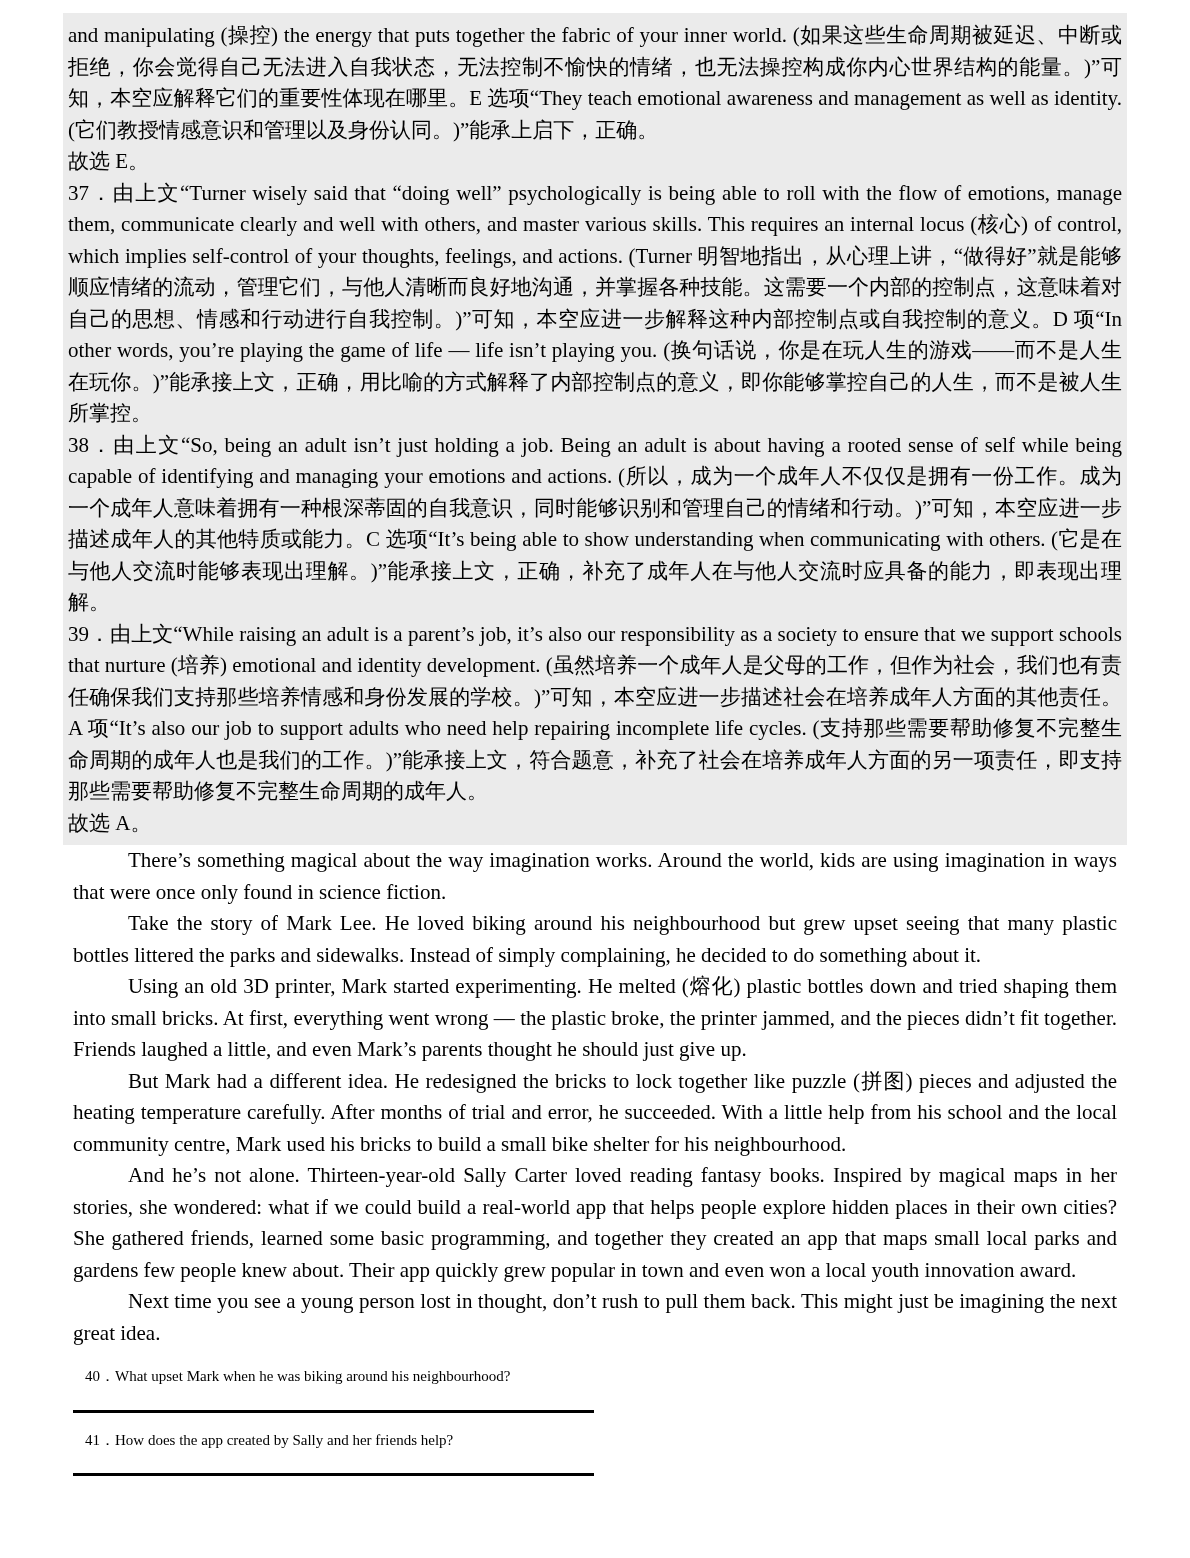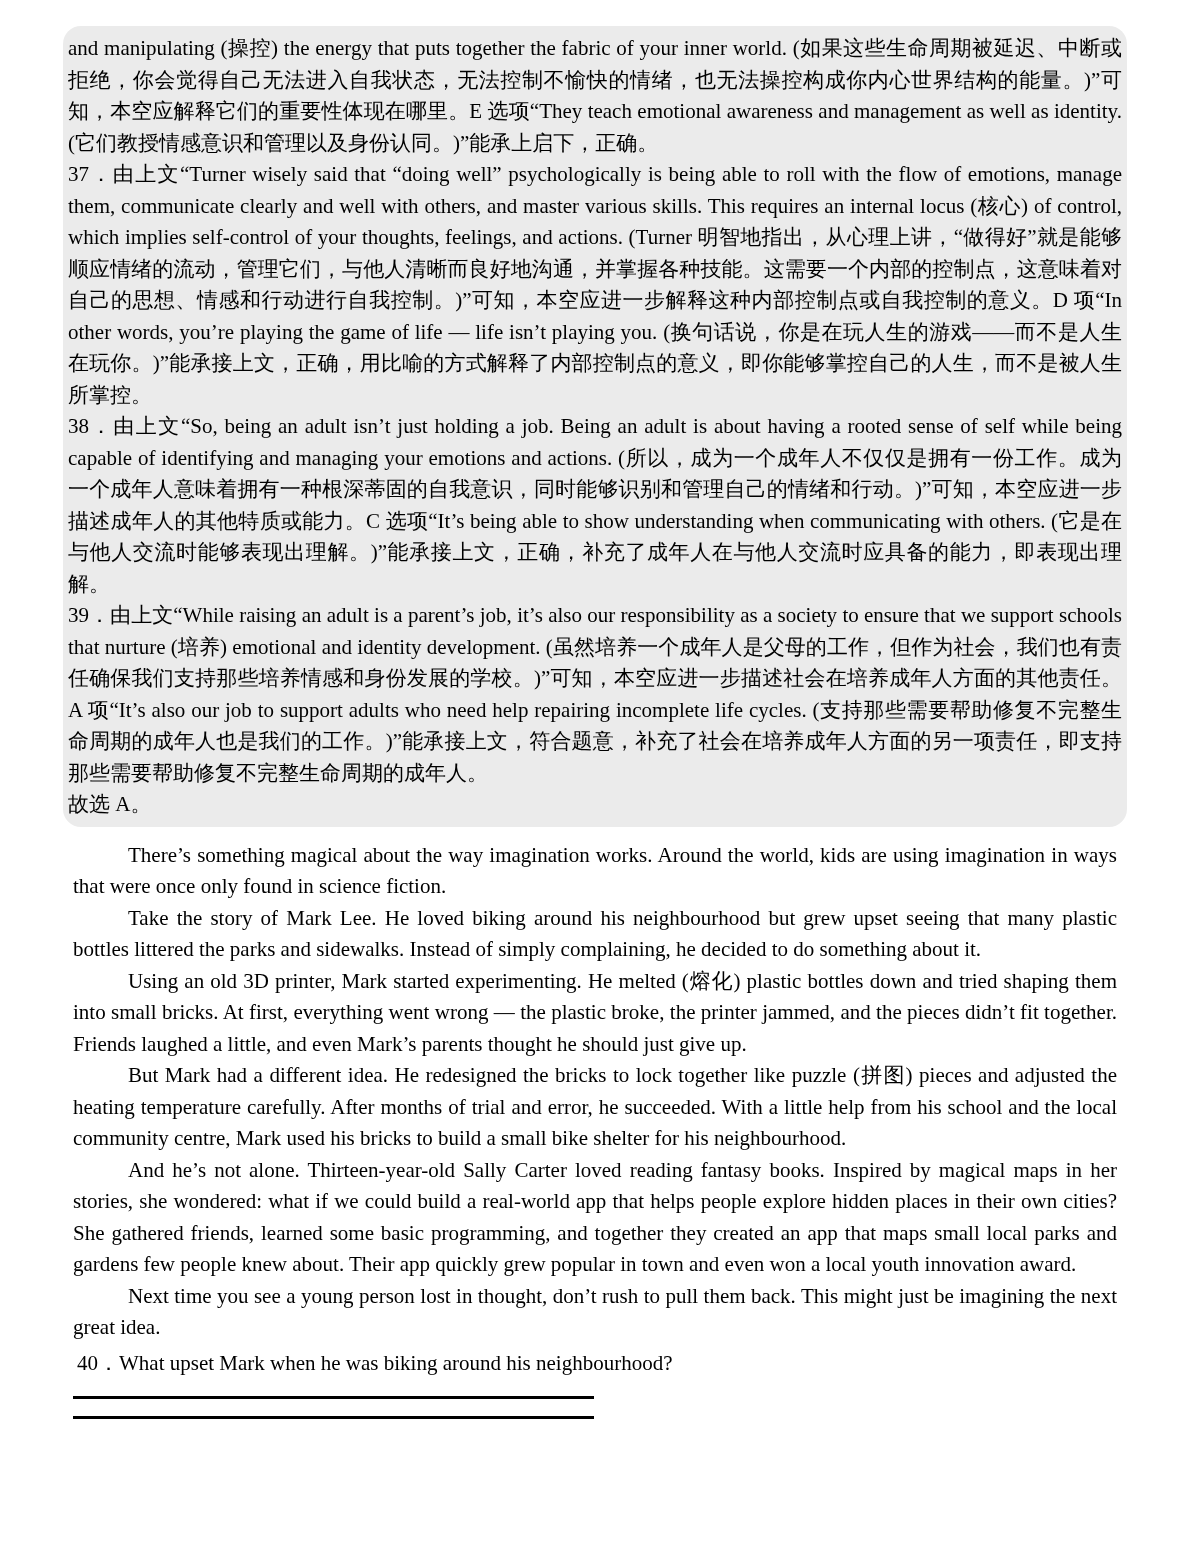--- a/index.html
+++ b/index.html
@@ -18,71 +18,72 @@
     box-sizing: border-box;
     width: 1190px;
     padding: 13px 68px 24px 68px;
   }
   section {
     padding: 0 5px;
   }
   .highlight {
     background: #ebebeb;
     padding: 7px 5px 6px 5px;
-    margin: 13px -5px;  
-    border-radius: 18px;
+    margin: 0 -5px;  
   }
   .para {
     margin: 0;
     font-size: 21px;
     line-height: 31.5px;
     text-align: justify;
     word-break: break-word;
   }
   .para.single {
     text-align: left;
   }
   .indent {
     text-indent: 55px;
   }
   .question-line {
-    margin: 4px;
-    font-size: 21px;
+    margin: 12px;
+    font-size: 15px;
     line-height: 31.5px;
     text-align: left;
   }
   .answer-line {
     width: 521px;
     height: 3px;
     background: #000000;
     margin: 17px 0 9px 0;
   }
 </style>
 </head>
 <body>
 
 <div class="page">
 
   <section class="highlight">
     <p class="para"><span></span><span>and manipulating (操控) the energy that puts together the fabric of your inner world. (如果这些生命周期被延迟、中断或拒绝，你会觉得自己无法进入自我状态，无法控制不愉快的情绪，也无法操控构成你内心世界结构的能量。)”可知，本空应解释它们的重要性体现在哪里。E 选项“They teach emotional awareness and management as well as identity. (它们教授情感意识和管理以及身份认同。)”能承上启下，正确。</span></p>
+    <p class="para single"><span>故选 E。</span></p>
     <p class="para"><span>37．</span><span>由上文“Turner wisely said that “doing well” psychologically is being able to roll with the flow of emotions, manage them, communicate clearly and well with others, and master various skills. This requires an internal locus (核心) of control, which implies self-control of your thoughts, feelings, and actions. (Turner 明智地指出，从心理上讲，“做得好”就是能够顺应情绪的流动，管理它们，与他人清晰而良好地沟通，并掌握各种技能。这需要一个内部的控制点，这意味着对自己的思想、情感和行动进行自我控制。)”可知，本空应进一步解释这种内部控制点或自我控制的意义。D 项“In other words, you’re playing the game of life — life isn’t playing you. (换句话说，你是在玩人生的游戏——而不是人生在玩你。)”能承接上文，正确，用比喻的方式解释了内部控制点的意义，即你能够掌控自己的人生，而不是被人生所掌控。</span></p>
     <p class="para"><span>38．</span><span>由上文“So, being an adult isn’t just holding a job. Being an adult is about having a rooted sense of self while being capable of identifying and managing your emotions and actions. (所以，成为一个成年人不仅仅是拥有一份工作。成为一个成年人意味着拥有一种根深蒂固的自我意识，同时能够识别和管理自己的情绪和行动。)”可知，本空应进一步描述成年人的其他特质或能力。C 选项“It’s being able to show understanding when communicating with others. (它是在与他人交流时能够表现出理解。)”能承接上文，正确，补充了成年人在与他人交流时应具备的能力，即表现出理解。</span></p>
     <p class="para"><span>39．</span><span>由上文“While raising an adult is a parent’s job, it’s also our responsibility as a society to ensure that we support schools that nurture (培养) emotional and identity development. (虽然培养一个成年人是父母的工作，但作为社会，我们也有责任确保我们支持那些培养情感和身份发展的学校。)”可知，本空应进一步描述社会在培养成年人方面的其他责任。A 项“It’s also our job to support adults who need help repairing incomplete life cycles. (支持那些需要帮助修复不完整生命周期的成年人也是我们的工作。)”能承接上文，符合题意，补充了社会在培养成年人方面的另一项责任，即支持那些需要帮助修复不完整生命周期的成年人。</span></p>
     <p class="para single"><span>故选 A。</span></p>
   </section>
 
   <section>
     <p class="para indent">There’s something magical about the way imagination works. Around the world, kids are using imagination in ways that were once only found in science fiction.</p>
     <p class="para indent">Take the story of Mark Lee. He loved biking around his neighbourhood but grew upset seeing that many plastic bottles littered the parks and sidewalks. Instead of simply complaining, he decided to do something about it.</p>
     <p class="para indent">Using an old 3D printer, Mark started experimenting. He melted (熔化) plastic bottles down and tried shaping them into small bricks. At first, everything went wrong — the plastic broke, the printer jammed, and the pieces didn’t fit together. Friends laughed a little, and even Mark’s parents thought he should just give up.</p>
     <p class="para indent">But Mark had a different idea. He redesigned the bricks to lock together like puzzle (拼图) pieces and adjusted the heating temperature carefully. After months of trial and error, he succeeded. With a little help from his school and the local community centre, Mark used his bricks to build a small bike shelter for his neighbourhood.</p>
     <p class="para indent">And he’s not alone. Thirteen-year-old Sally Carter loved reading fantasy books. Inspired by magical maps in her stories, she wondered: what if we could build a real-world app that helps people explore hidden places in their own cities? She gathered friends, learned some basic programming, and together they created an app that maps small local parks and gardens few people knew about. Their app quickly grew popular in town and even won a local youth innovation award.</p>
     <p class="para indent">Next time you see a young person lost in thought, don’t rush to pull them back. This might just be imagining the next great idea.</p>
   </section>
 
   <section>
     <p class="question-line"><span>40．</span><span>What upset Mark when he was biking around his neighbourhood?</span></p>
     <div class="answer-line"></div>
+    <p class="question-line"><span>41．</span><span>How does the app created by Sally and her friends help?</span></p>
     <div class="answer-line"></div>
 
   </section>
 
 </div>
 
 </body></html>

